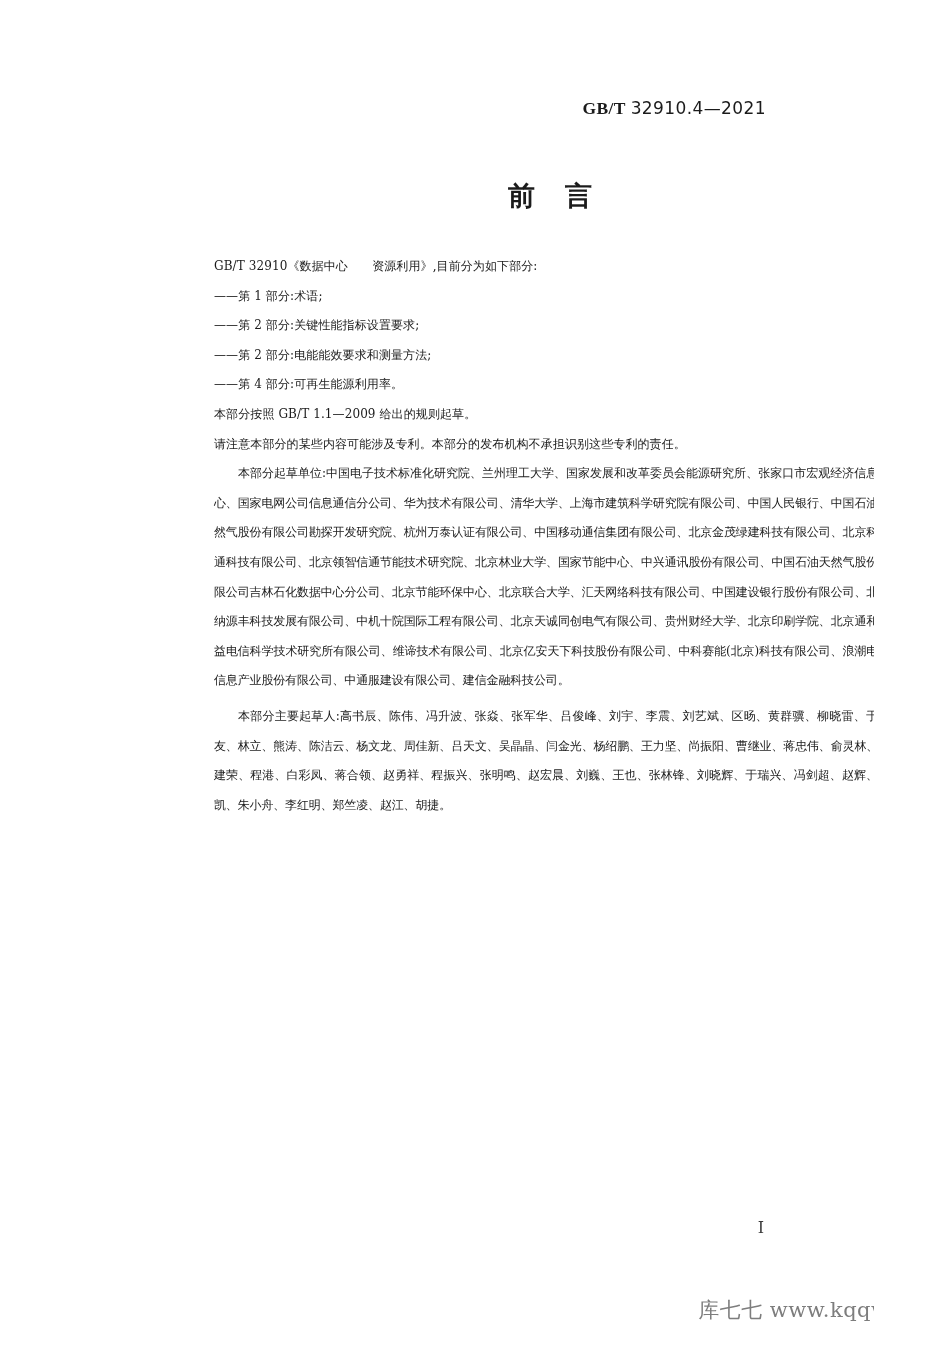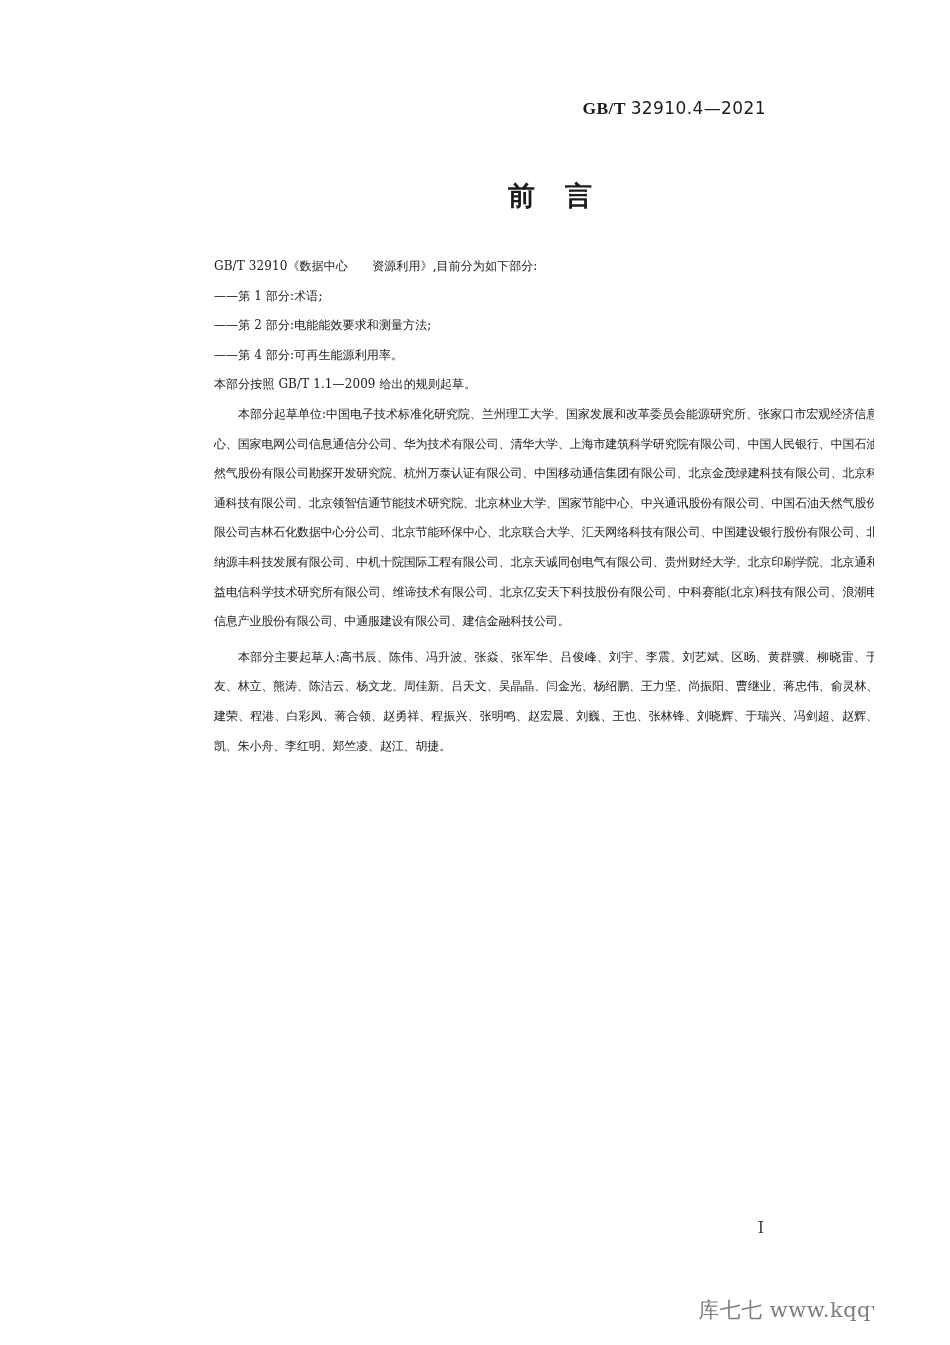--- a/index.html
+++ b/index.html
@@ -125,24 +125,26 @@
 
   <div class="doc-title">
     <span>前</span><span class="sp"></span><span>言</span>
   </div>
 
   <div class="body-block">
 
     <div class="ln">GB/T 32910《数据中心　　资源利用》,目前分为如下部分:</div>
 
     <div class="ln">——第 1 部分:术语;</div>
+    <div class="ln">——第 2 部分:关键性能指标设置要求;</div>
     <div class="ln">——第 2 部分:电能能效要求和测量方法;</div>
     <div class="ln">——第 4 部分:可再生能源利用率。</div>
 
     <div class="ln">本部分按照 GB/T 1.1—2009 给出的规则起草。</div>
+    <div class="ln wrap">请注意本部分的某些内容可能涉及专利。本部分的发布机构不承担识别这些专利的责任。</div>
 
     <div class="para tight">本部分起草单位:中国电子技术标准化研究院、兰州理工大学、国家发展和改革委员会能源研究所、张家口市宏观经济信息中心、国家电网公司信息通信分公司、华为技术有限公司、清华大学、上海市建筑科学研究院有限公司、中国人民银行、中国石油天然气股份有限公司勘探开发研究院、杭州万泰认证有限公司、中国移动通信集团有限公司、北京金茂绿建科技有限公司、北京科计通科技有限公司、北京领智信通节能技术研究院、北京林业大学、国家节能中心、中兴通讯股份有限公司、中国石油天然气股份有限公司吉林石化数据中心分公司、北京节能环保中心、北京联合大学、汇天网络科技有限公司、中国建设银行股份有限公司、北京纳源丰科技发展有限公司、中机十院国际工程有限公司、北京天诚同创电气有限公司、贵州财经大学、北京印刷学院、北京通和实益电信科学技术研究所有限公司、维谛技术有限公司、北京亿安天下科技股份有限公司、中科赛能(北京)科技有限公司、浪潮电子信息产业股份有限公司、中通服建设有限公司、建信金融科技公司。</div>
 
     <div class="gap-sm"></div>
 
     <div class="para tight">本部分主要起草人:高书辰、陈伟、冯升波、张焱、张军华、吕俊峰、刘宇、李震、刘艺斌、区旸、黄群骥、柳晓雷、于庆友、林立、熊涛、陈洁云、杨文龙、周佳新、吕天文、吴晶晶、闫金光、杨绍鹏、王力坚、尚振阳、曹继业、蒋忠伟、俞灵林、杨建荣、程港、白彩凤、蒋合领、赵勇祥、程振兴、张明鸣、赵宏晨、刘巍、王也、张林锋、刘晓辉、于瑞兴、冯剑超、赵辉、任凯、朱小舟、李红明、郑竺凌、赵江、胡捷。</div>
   </div>
 
   <div class="page-number">Ⅰ</div>
 

